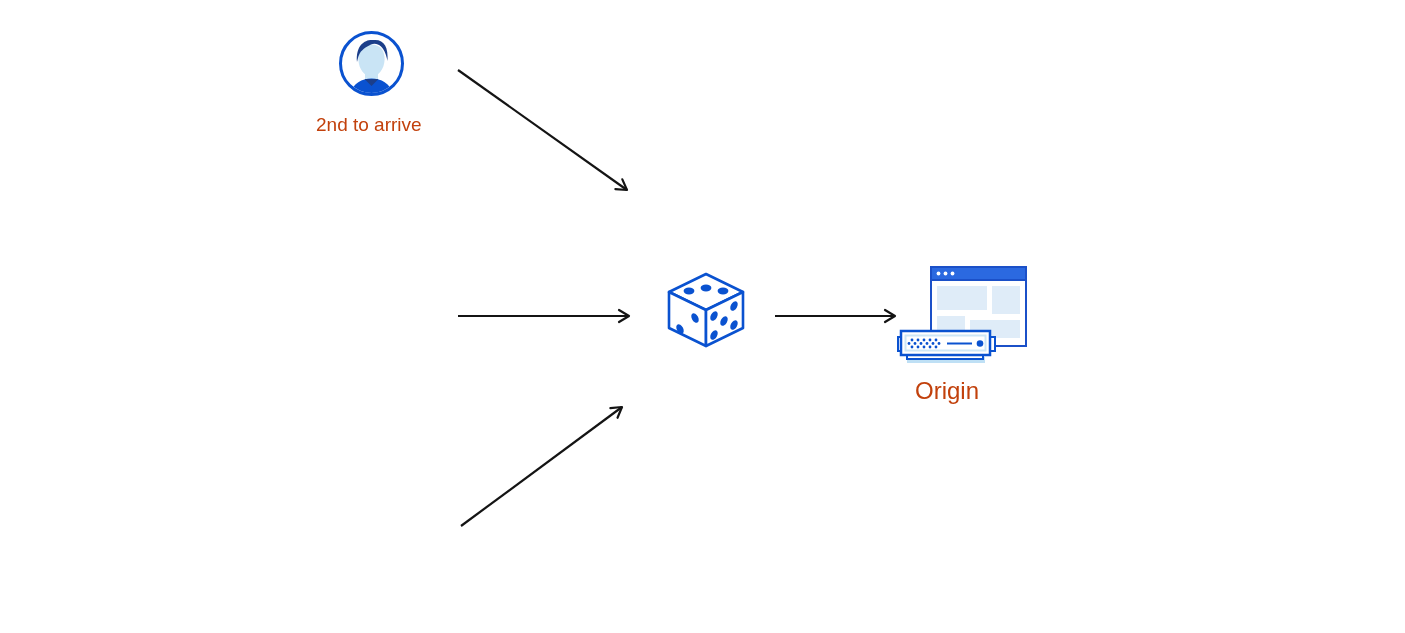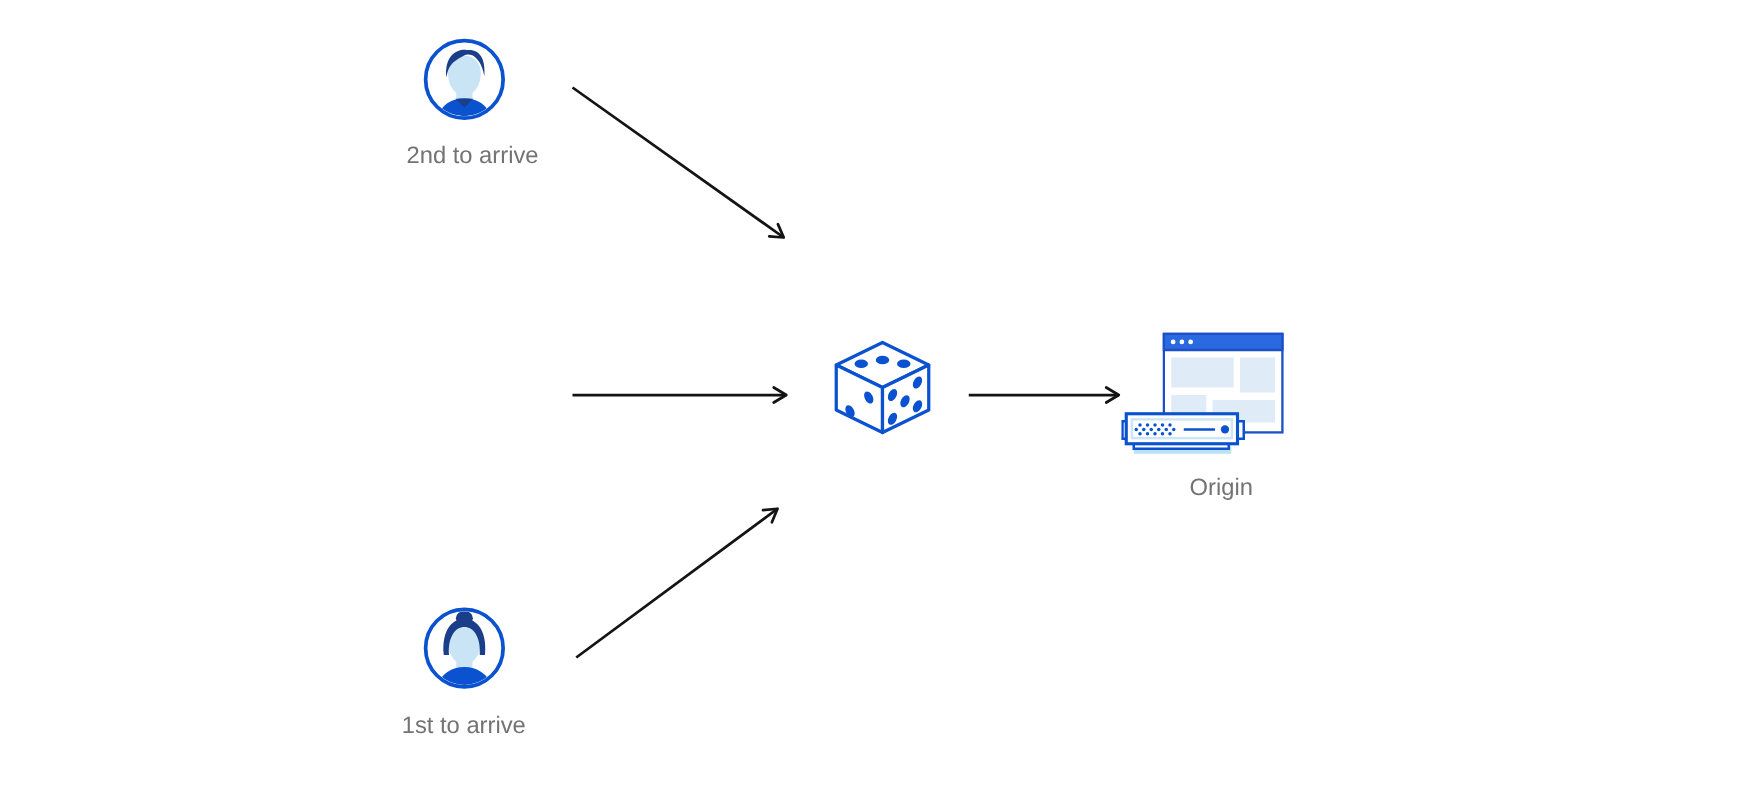--- a/index.html
+++ b/index.html
@@ -10,25 +10,24 @@
     background: #ffffff;
     overflow: hidden;
     font-family: "Liberation Sans", sans-serif;
   }
   .node { position: absolute; }
   .abs { position: absolute; }
   .label {
     position: absolute;
     font-size: 19px;
     line-height: 23px;
-    color: #737373;
-    text-align: center;
+    color: #c2410c;
     white-space: nowrap;
   }
-  .origin-label { font-size: 19px; }
+  .origin-label { font-size: 24px; }
   svg { display: block; }
   .arrows-layer {
     position: absolute;
     left: 0; top: 0;
     width: 1405px; height: 633px;
     pointer-events: none;
   }
 </style>
 </head>
 <body>
@@ -60,38 +59,20 @@
         <path d="M33.5,48.5 C23.5,48.5 14.5,54 12,64 L55,64 C52.5,54 43.5,48.5 33.5,48.5 Z" fill="#0A52D0"></path>
         <path d="M26.5,49 L40.5,49 L33.5,56 Z" fill="#1B3E8A"></path>
         <path d="M33.5,14.5 C42.5,14.5 47,21 46.6,29.8 C46.2,39.5 40.3,46.5 33.5,46.5 C26.7,46.5 20.8,39.5 20.4,29.8 C20,21 24.5,14.5 33.5,14.5 Z" fill="#C9E4F5"></path>
         <path d="M19,32 C17.5,14 28,9 35.5,10 C46,9 50.5,17 49.5,31 C48.5,26 47,20.5 43,16.5 C40,13.5 36,13 33,14.5 C28,17 23,20 21,25 C20,27.5 19.5,30 19,32 Z" fill="#1B3E8A"></path>
       </g>
     </svg>
     <div class="label" style="left:0; top:83px; width:124px;">2nd to arrive</div>
   </div>
 
 
-  <div class="node" style="left:309px; top:485px; width:124px; height:110px;">
-    <svg class="abs" style="left:29px; top:0;" width="67" height="67" viewBox="0 0 67 67">
-      <defs>
-          <clipPath id="clipC">
-            <circle cx="33.5" cy="33.5" r="29.4"></circle>
-          </clipPath>
-        </defs>
-      <circle cx="33.5" cy="33.5" r="31" fill="#ffffff" stroke="#0A52D0" stroke-width="3"></circle>
-      <g clip-path="url(#clipC)">
-        <ellipse cx="33.5" cy="9.5" rx="6.8" ry="5.8" fill="#1B3E8A"></ellipse>
-        <rect x="27" y="38" width="13" height="12" fill="#C9E4F5"></rect>
-        <path d="M33.5,48.5 C23,48.5 14,54.5 12,64 L55,64 C53,54.5 44,48.5 33.5,48.5 Z" fill="#0A52D0"></path>
-        <path d="M33.5,14.5 C42.5,14.5 47,21 46.6,29.8 C46.2,39.5 40.3,46.5 33.5,46.5 C26.7,46.5 20.8,39.5 20.4,29.8 C20,21 24.5,14.5 33.5,14.5 Z" fill="#C9E4F5"></path>
-        <path d="M17,39 C15,17 25.5,10 33.5,10 C41.5,10 52,17 50,39 L45.8,39 C46.8,24.5 40.8,16.5 33.5,16.5 C26.2,16.5 20.2,24.5 21.2,39 Z" fill="#1B3E8A"></path>
-      </g>
-    </svg>
-    <div class="label" style="left:0; top:84px; width:124px;">1st to arrive</div>
-  </div>
 
   <div class="node" style="left:667px; top:272px; width:78px; height:76px;">
     <svg width="78" height="76" viewBox="0 0 78 76">
       <g stroke="#0A52D0" stroke-width="2.6" fill="#ffffff" stroke-linejoin="round">
         <polygon points="39,2 76,20 39,38 2,20"></polygon>
         <polygon points="2,20 39,38 39,74 2,56"></polygon>
         <polygon points="76,20 39,38 39,74 76,56"></polygon>
       </g>
       <g fill="#0A52D0">
         <ellipse cx="22" cy="19" rx="5.4" ry="3.4"></ellipse>

